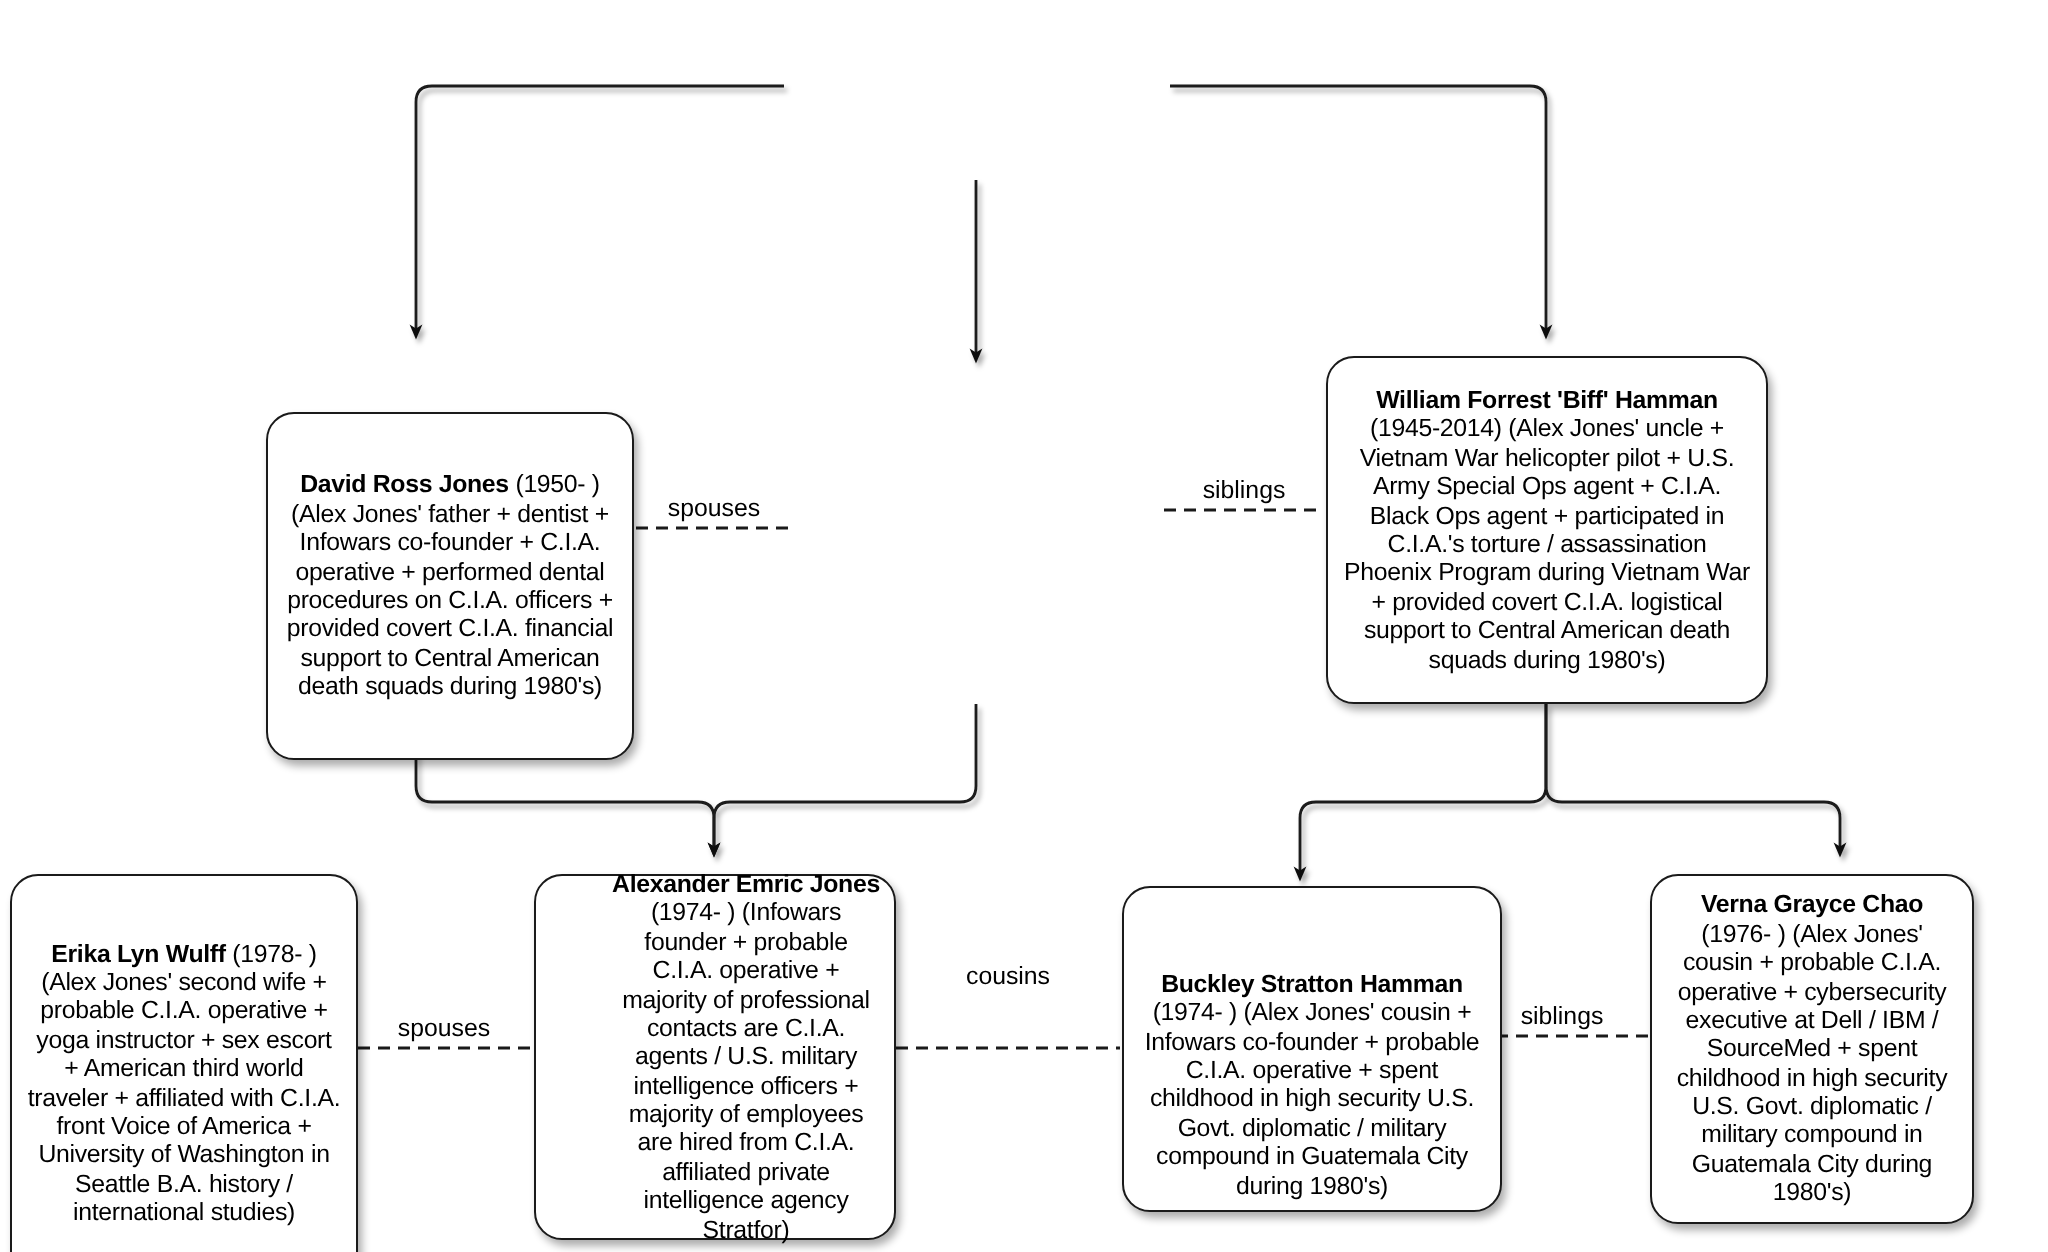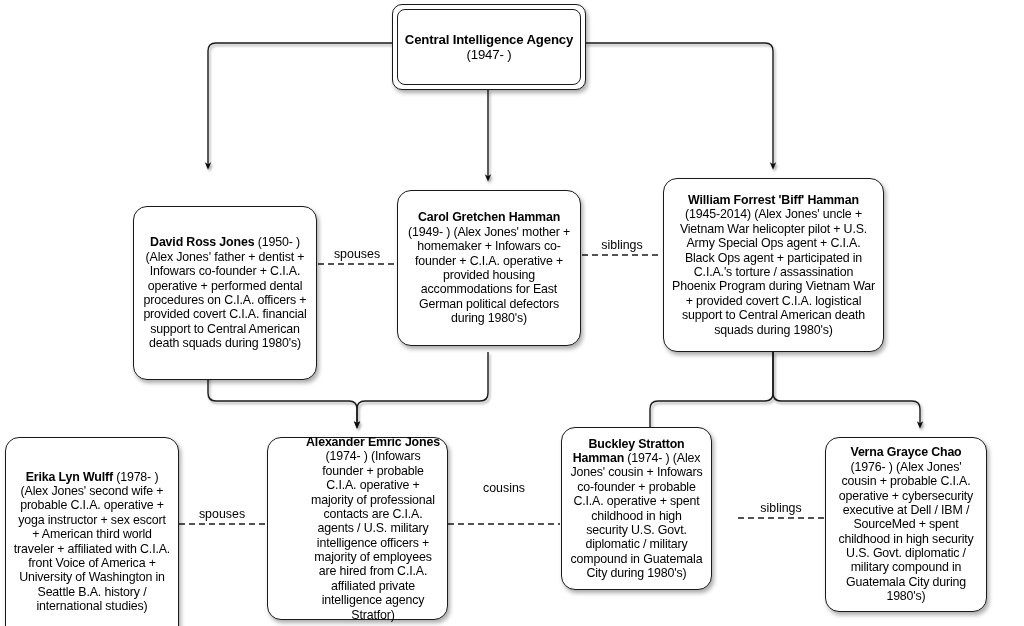--- a/index.html
+++ b/index.html
@@ -103,47 +103,39 @@
 
     <g fill="none" stroke="#1a1a1a" stroke-width="1.5" stroke-dasharray="6,4">
       <path d="M318,264 L396,264"></path>
       <path d="M582,255 L662,255"></path>
       <path d="M179,524 L266,524"></path>
       <path d="M448,524 L560,524"></path>
       <path d="M738,518 L824,518"></path>
     </g>
   </svg>
 
-  <div class="node root" style="left:392px; top:4px; width:194px; height:86px;">
-    <div class="inner">
-      <span class="txt"><b class="nm">Central Intelligence Agency</b><br><span>(1947- )</span></span>
-    </div>
-  </div>
 
   <div class="node" style="left:133px; top:178px; width:184px; height:174px;margin-top:28px;">
     <span class="txt"><b class="nm">David Ross Jones</b><span> (1950- ) (Alex Jones' father + dentist + Infowars co-founder + C.I.A. operative + performed dental procedures on C.I.A. officers + provided covert C.I.A. financial support to Central American death squads during 1980's)</span></span>
   </div>
 
-  <div class="node" style="left:397px; top:190px; width:184px; height:156px;">
-    <span class="txt"><b class="nm">Carol Gretchen Hamman</b><span> (1949- ) (Alex Jones' mother + homemaker + Infowars co-founder + C.I.A. operative + provided housing accommodations for East German political defectors during 1980's)</span></span>
-  </div>
 
   <div class="node" style="left:663px; top:178px; width:221px; height:174px;">
     <span class="txt"><b class="nm">William Forrest 'Biff' Hamman</b><span> (1945-2014) (Alex Jones' uncle + Vietnam War helicopter pilot + U.S. Army Special Ops agent + C.I.A. Black Ops agent + participated in C.I.A.'s torture / assassination Phoenix Program during Vietnam War + provided covert C.I.A. logistical support to Central American death squads during 1980's)</span></span>
   </div>
 
   <div class="node" style="left:5px; top:437px; width:174px; height:209px;">
     <span class="txt"><b class="nm">Erika Lyn Wulff</b><span> (1978- ) (Alex Jones' second wife + probable C.I.A. operative + yoga instructor + sex escort + American third world traveler + affiliated with C.I.A. front Voice of America + University of Washington in Seattle B.A. history / international studies)</span></span>
   </div>
 
   <div class="node" style="left:267px; top:437px; width:181px; height:183px;padding-left:38px;">
     <span class="txt"><b class="nm">Alexander Emric Jones</b><span> (1974- ) (Infowars founder + probable C.I.A. operative + majority of professional contacts are C.I.A. agents / U.S. military intelligence officers + majority of employees are hired from C.I.A. affiliated private intelligence agency Stratfor)</span></span>
   </div>
 
-  <div class="node" style="left:561px; top:427px; width:151px; height:163px;">
+  <div class="node" style="left:561px; top:443px; width:190px; height:163px;align-items:flex-end;">
     <span class="txt"><b class="nm">Buckley Stratton Hamman</b><span> (1974- ) (Alex Jones' cousin + Infowars co-founder + probable C.I.A. operative + spent childhood in high security U.S. Govt. diplomatic / military compound in Guatemala City during 1980's)</span></span>
   </div>
 
   <div class="node" style="left:825px; top:437px; width:162px; height:175px;">
     <span class="txt"><b class="nm">Verna Grayce Chao</b><span> (1976- ) (Alex Jones' cousin + probable C.I.A. operative + cybersecurity executive at Dell / IBM / SourceMed + spent childhood in high security U.S. Govt. diplomatic / military compound in Guatemala City during 1980's)</span></span>
   </div>
 
   <div class="edge-label" style="left:357px; top:261px;">spouses</div>
   <div class="edge-label" style="left:622px; top:252px;">siblings</div>
   <div class="edge-label" style="left:222px; top:521px;">spouses</div>

